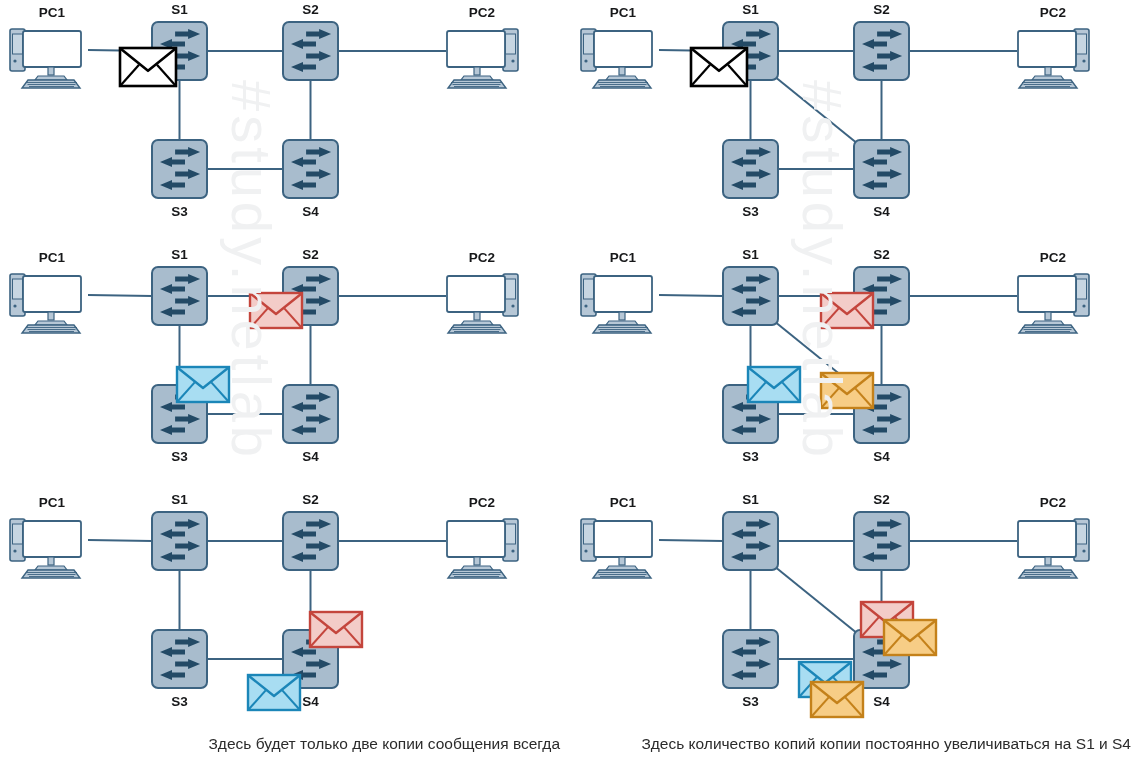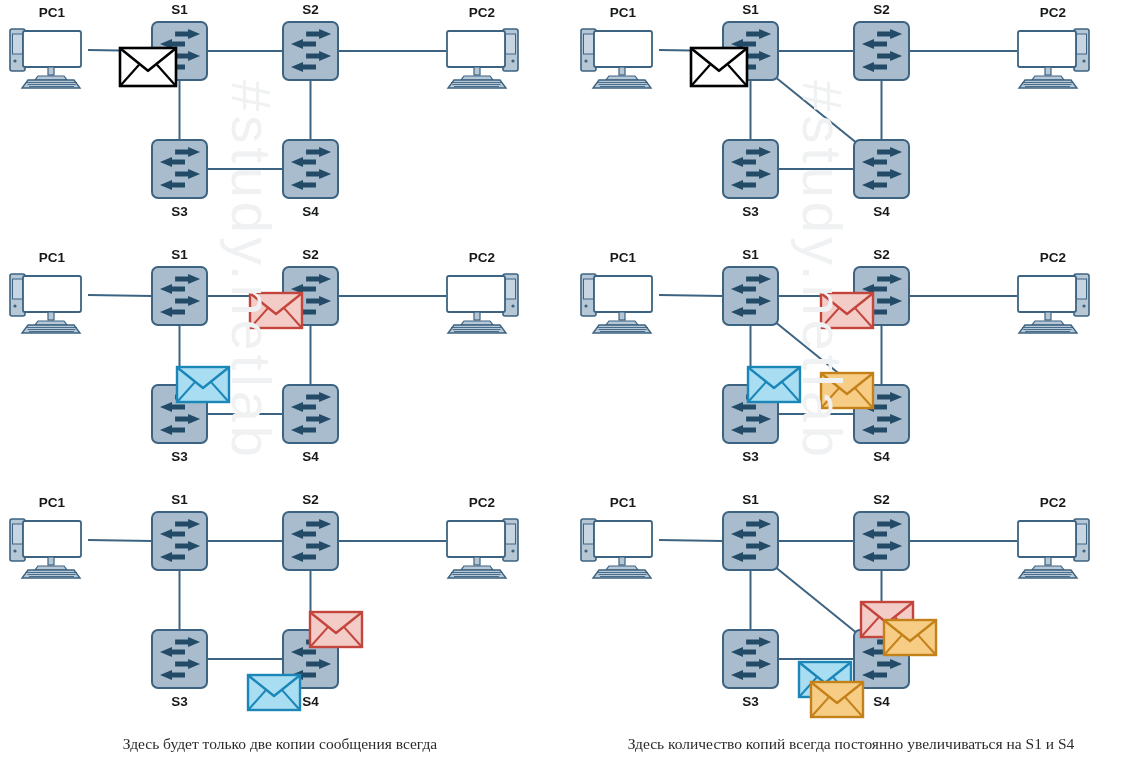--- a/index.html
+++ b/index.html
@@ -52,24 +52,24 @@
     pointer-events: none;
     user-select: none;
   }
   .wm.l { left: 284px; top: 80px; }
   .wm.r { left: 855px; top: 80px; }
 
   .caption {
     position: absolute;
     top: 735px;
     width: 560px;
-    text-align: center;
+    text-align: right;
     font-size: 15.5px;
     color: #2b2b2b;
-    font-family: Liberation Serif, serif;
+    font-family: Liberation Sans, sans-serif;
   }
   .caption.left  { left: 0px; }
   .caption.right { left: 571px; }
 
   .lbl {
     font-family: "Liberation Sans", sans-serif;
     font-size: 13.5px;
     font-weight: bold;
     fill: #17181a;
     text-anchor: middle;
@@ -628,14 +628,14 @@
               <rect x="240" y="192" width="52" height="35" fill="#f7cd86" stroke="#c4811a" stroke-width="2.4"></rect>
               <path d="M 241 193 L 266 213 L 291 193" fill="none" stroke="#c4811a" stroke-width="2.4" stroke-linejoin="round"></path>
               <line x1="241" y1="226" x2="257.68" y2="207.4" stroke="#c4811a" stroke-width="2.04"></line>
               <line x1="291" y1="226" x2="274.32" y2="207.4" stroke="#c4811a" stroke-width="2.04"></line>
             </g>
           </g>
         </svg>
       </div>
     </div>
     <div class="wm r">#study.netlab</div>
-    <div class="caption right">Здесь количество копий всегда постоянно увеличиваться на S1 и S4</div>
+    <div class="caption right">Здесь количество копий копии постоянно увеличиваться на S1 и S4</div>
   </div>
 
 </body></html>

